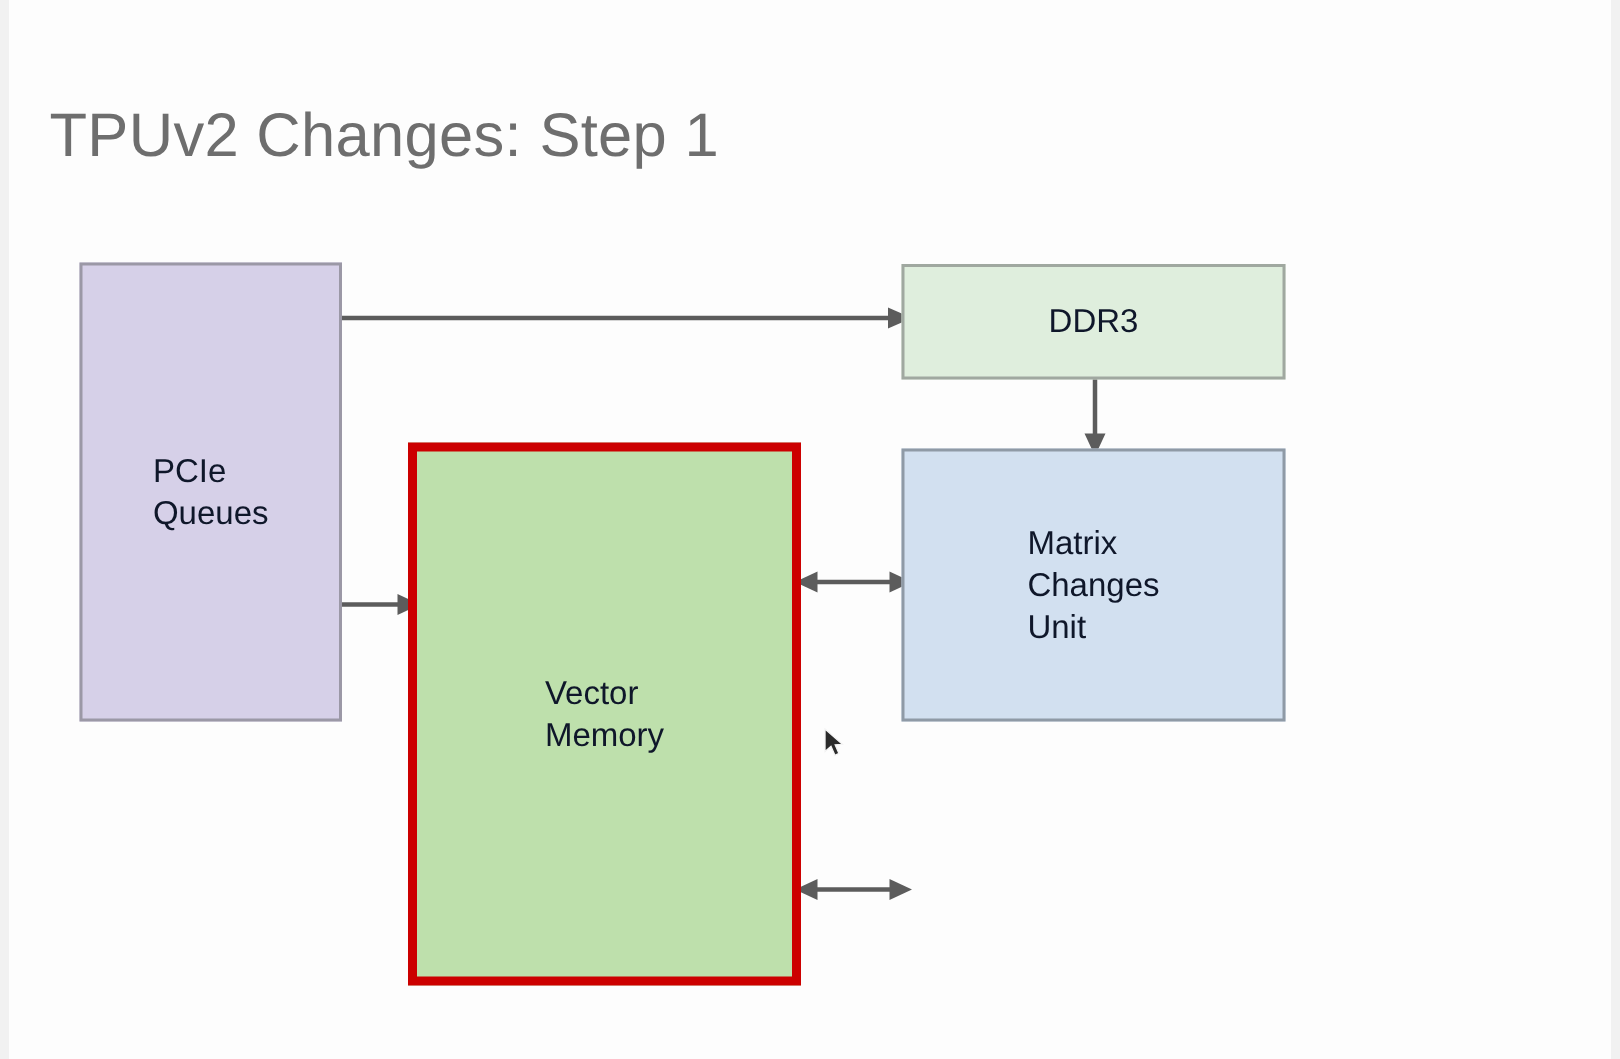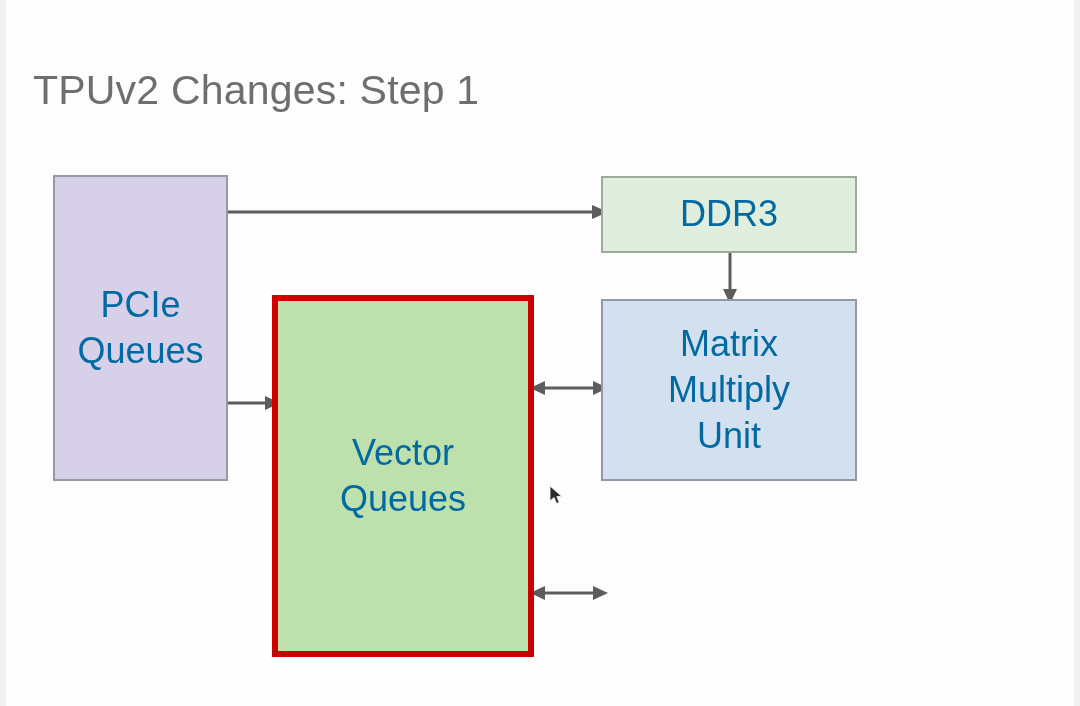--- a/index.html
+++ b/index.html
@@ -31,23 +31,22 @@
     white-space: nowrap;
     font-weight: 400;
   }
   
   .node {
     position: absolute;
     box-sizing: border-box;
     display: flex;
     align-items: center;
     justify-content: center;
-    text-align: center;
-    color: #0369a1;
-    font-size: 36px;
+    color: #0f172a;
+    font-size: 22px;
     line-height: 1.28;
     border: 2px solid #9a9a9a;
   }
   .node .node-label {
     display: block;
     white-space: pre-line;
     padding: 0 6px;
   }
   
   #node-pcie {
@@ -154,30 +153,30 @@
     </svg>
   </div>
 
   <div class="node" id="node-pcie">
     <span class="node-label">PCIe
 Queues</span>
   </div>
 
   <div class="node" id="node-vmem">
     <span class="node-label">Vector
-Queues</span>
+Memory</span>
   </div>
 
   <div class="node" id="node-ddr3">
     <span class="node-label">DDR3</span>
   </div>
 
   <div class="node" id="node-mmu">
     <span class="node-label">Matrix
-Multiply
+Changes
 Unit</span>
   </div>
 
 
   <div id="mouse-cursor">
     <svg width="16" height="22" viewBox="0 0 16 22">
       <polygon points="1,1 1,16 5,12.5 7.6,18.5 10.3,17.3 7.8,11.6 12.6,11.2" fill="#2b2b2b" stroke="#f4f4f4" stroke-width="0.9"></polygon>
     </svg>
   </div>
 

